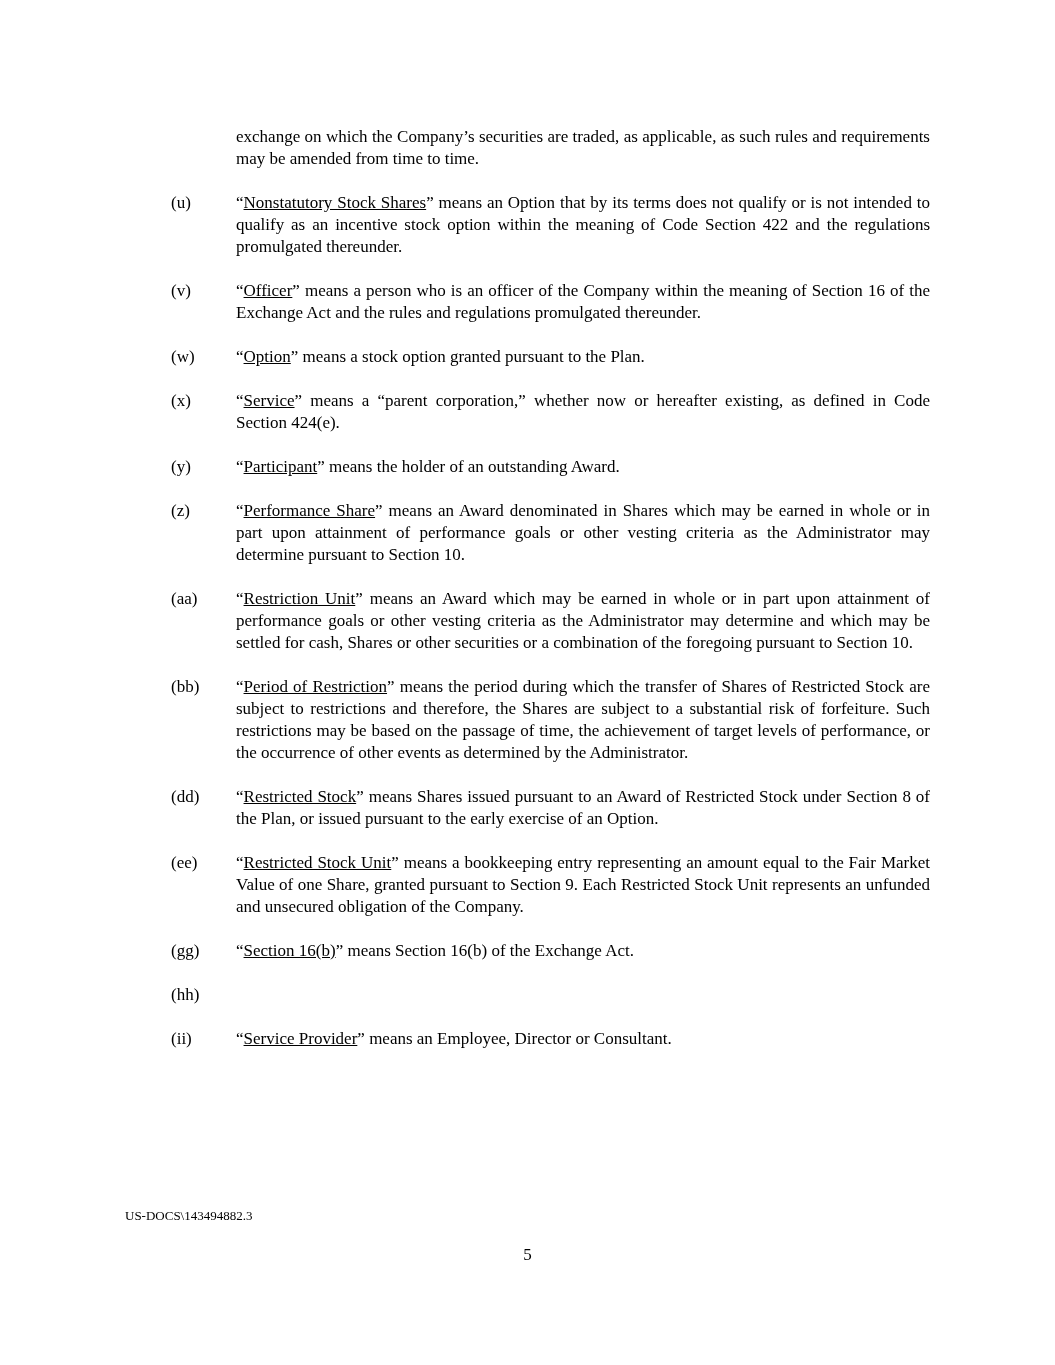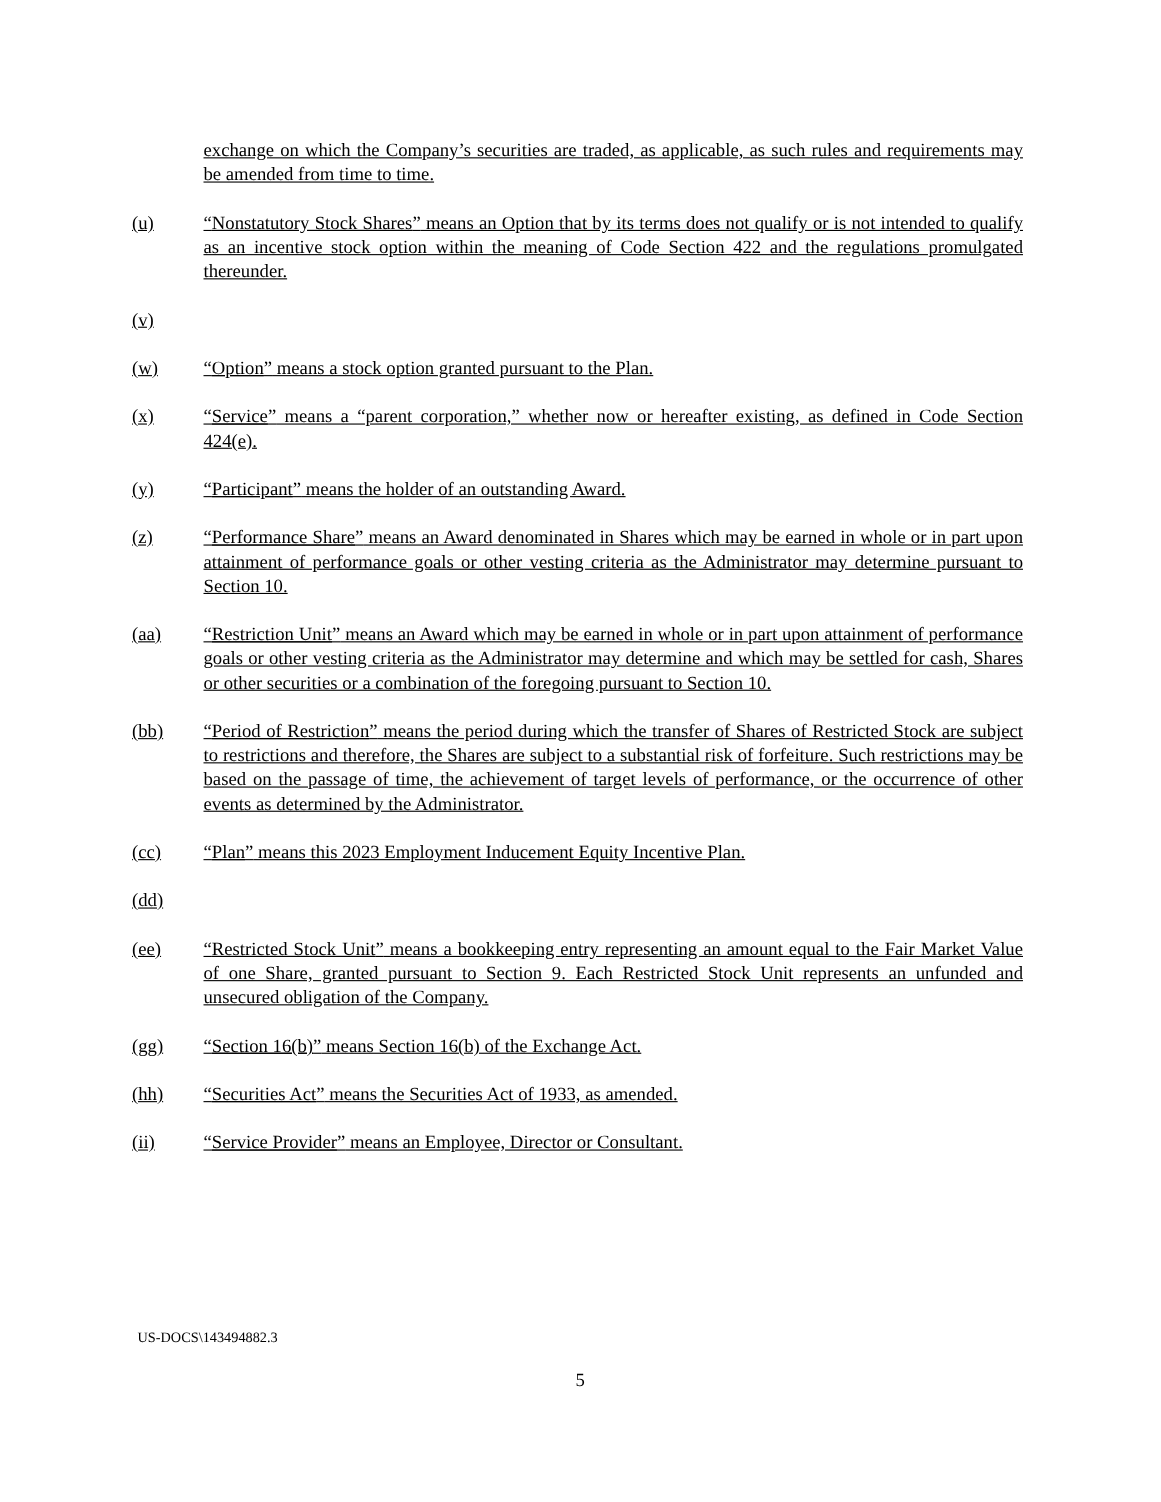--- a/index.html
+++ b/index.html
@@ -9,22 +9,21 @@
     width: 1055px;
     height: 1365px;
     background: #ffffff;
     color: #000000;
     font-family: "Liberation Serif", "DejaVu Serif", serif;
     font-size: 17px;
     line-height: 22px;
     overflow: hidden;
   }
   .content {
-    padding: 126px 125px 0 60px;
-    text-decoration: underline;
+    padding: 126px 125px 0 111px;
   }
   .intro {
     margin-left: 125px;
     text-align: justify;
     margin-bottom: 22px;
   }
   .def-item {
     display: flex;
     margin-bottom: 22px;
   }
@@ -62,20 +61,21 @@
 
     <p class="intro">exchange on which the Company’s securities are traded, as applicable, as such rules and requirements may be amended from time to time.</p>
 
     <div class="def-item">
       <span class="def-label">(u)</span>
       <p class="def-text"><span>“</span><span class="term">Nonstatutory Stock Shares</span><span>”</span><span> means an Option that by its terms does not qualify or is not intended to qualify as an incentive stock option within the meaning of Code Section 422 and the regulations promulgated thereunder.</span></p>
     </div>
 
     <div class="def-item">
       <span class="def-label">(v)</span>
+      <p class="def-text"><span>“</span><span class="term">Officer</span><span>”</span><span> means a person who is an officer of the Company within the meaning of Section 16 of the Exchange Act and the rules and regulations promulgated thereunder.</span></p>
     </div>
 
     <div class="def-item">
       <span class="def-label">(w)</span>
       <p class="def-text"><span>“</span><span class="term">Option</span><span>”</span><span> means a stock option granted pursuant to the Plan.</span></p>
     </div>
 
     <div class="def-item">
       <span class="def-label">(x)</span>
       <p class="def-text"><span>“</span><span class="term">Service</span><span>”</span><span> means a “parent corporation,” whether now or hereafter existing, as defined in Code Section 424(e).</span></p>
@@ -94,43 +94,39 @@
     <div class="def-item">
       <span class="def-label">(aa)</span>
       <p class="def-text"><span>“</span><span class="term">Restriction Unit</span><span>”</span><span> means an Award which may be earned in whole or in part upon attainment of performance goals or other vesting criteria as the Administrator may determine and which may be settled for cash, Shares or other securities or a combination of the foregoing pursuant to Section 10.</span></p>
     </div>
 
     <div class="def-item">
       <span class="def-label">(bb)</span>
       <p class="def-text"><span>“</span><span class="term">Period of Restriction</span><span>”</span><span> means the period during which the transfer of Shares of Restricted Stock are subject to restrictions and therefore, the Shares are subject to a substantial risk of forfeiture. Such restrictions may be based on the passage of time, the achievement of target levels of performance, or the occurrence of other events as determined by the Administrator.</span></p>
     </div>
 
-    <div class="def-item">
-      <span class="def-label">(cc)</span>
-      <p class="def-text"><span>“</span><span class="term">Plan</span><span>”</span><span> means this 2023 Employment Inducement Equity Incentive Plan.</span></p>
-    </div>
 
     <div class="def-item">
       <span class="def-label">(dd)</span>
+      <p class="def-text"><span>“</span><span class="term">Restricted Stock</span><span>”</span><span> means Shares issued pursuant to an Award of Restricted Stock under Section 8 of the Plan, or issued pursuant to the early exercise of an Option.</span></p>
     </div>
 
     <div class="def-item">
       <span class="def-label">(ee)</span>
       <p class="def-text"><span>“</span><span class="term">Restricted Stock Unit</span><span>”</span><span> means a bookkeeping entry representing an amount equal to the Fair Market Value of one Share, granted pursuant to Section 9. Each Restricted Stock Unit represents an unfunded and unsecured obligation of the Company.</span></p>
     </div>
 
 
     <div class="def-item">
       <span class="def-label">(gg)</span>
       <p class="def-text"><span>“</span><span class="term">Section 16(b)</span><span>”</span><span> means Section 16(b) of the Exchange Act.</span></p>
     </div>
 
     <div class="def-item">
       <span class="def-label">(hh)</span>
-      <p class="def-text"><span>“</span><span class="term">Securities Act</span><span>”</span><span> means the Securities Act of 1933, as amended.</span></p>
     </div>
 
     <div class="def-item">
       <span class="def-label">(ii)</span>
       <p class="def-text"><span>“</span><span class="term">Service Provider</span><span>”</span><span> means an Employee, Director or Consultant.</span></p>
     </div>
 
   </div>
 
   <div class="page-number">5</div>

